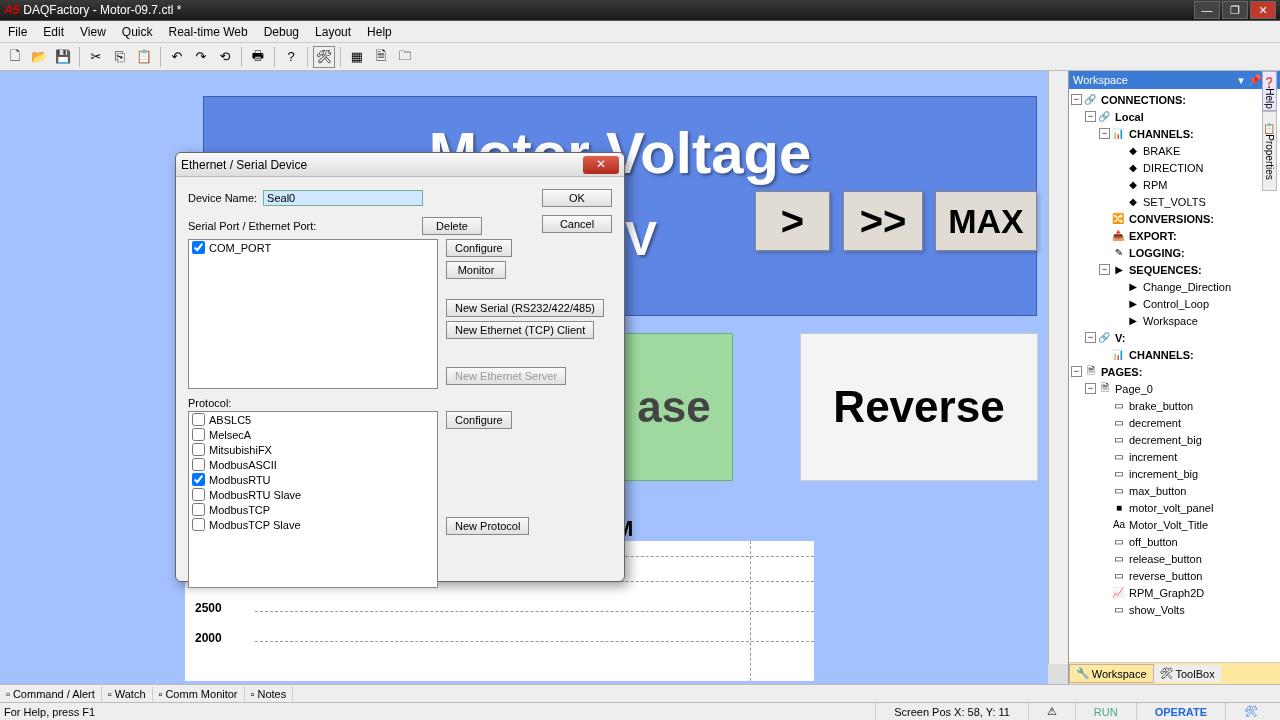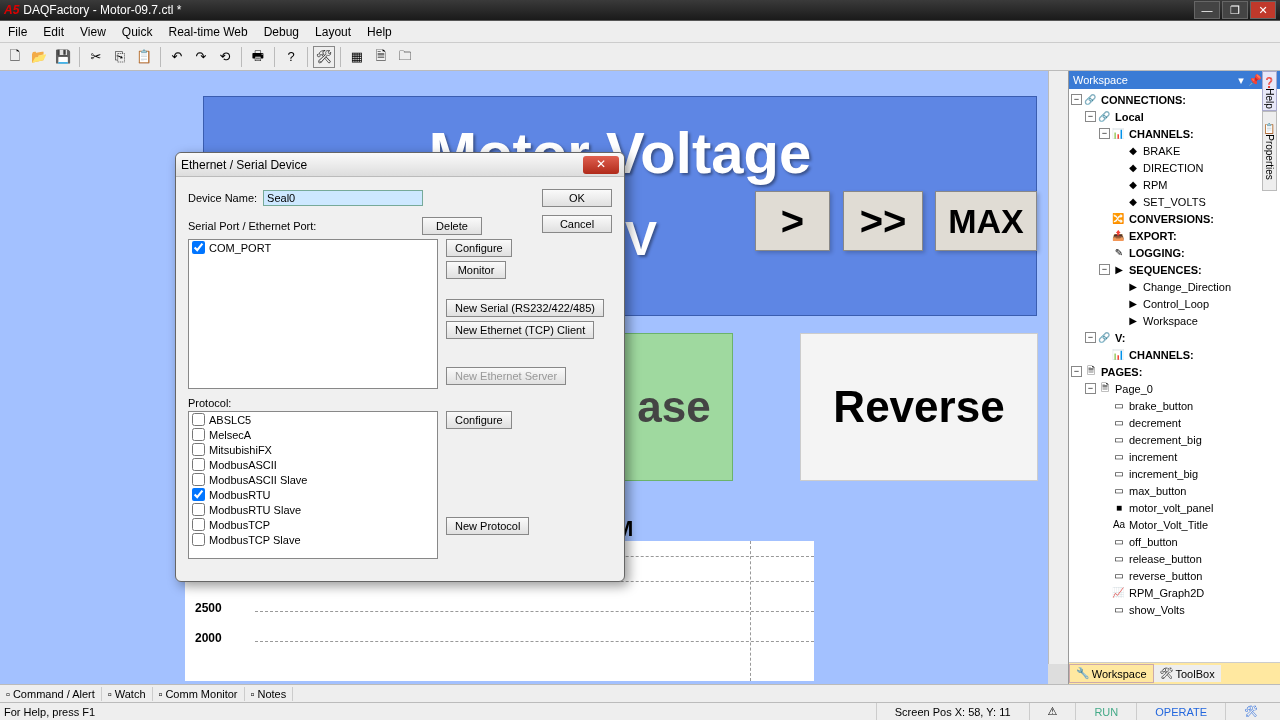--- a/index.html
+++ b/index.html
@@ -62,21 +62,21 @@
 .listbox .item { display: flex; align-items: center; padding: 1px 3px; font-size: 11px; }
 .listbox .item input { margin-right: 4px; }
 
 .bottomtabs { position: absolute; left: 0; right: 0; bottom: 18px; height: 18px; background: #eee; border-top: 1px solid #bbb; display: flex; align-items: center; font-size: 11px; }
 .bottomtabs .bt { padding: 1px 6px; display: flex; align-items: center; gap: 3px; cursor: pointer; border-right: 1px solid #ccc; }
 
 .statusbar { position: absolute; left: 0; right: 0; bottom: 0; height: 18px; background: #eee; border-top: 1px solid #bbb; display: flex; align-items: center; font-size: 11px; padding: 0 4px; }
 .statusbar .sp { flex: 1; }
 .statusbar .seg { padding: 0 18px; border-left: 1px solid #ccc; height: 100%; display: flex; align-items: center; }
 .statusbar .run { color: #4a8; }
-.statusbar .op { color: #26d; font-weight: normal; }
+.statusbar .op { color: #26d; font-weight: bold; }
 </style>
 </head>
 <body>
 
 <div class="titlebar">
   <span class="logo">A5</span>
   <span class="title">DAQFactory - Motor-09.7.ctl *</span>
   <span class="winbtn">—</span>
   <span class="winbtn">❐</span>
   <span class="winbtn close">✕</span>
@@ -350,26 +350,25 @@
         <button class="btn">New Serial (RS232/422/485)</button>
         <button class="btn">New Ethernet (TCP) Client</button>
         <div style="height:20px"></div>
         <button class="btn" disabled="">New Ethernet Server</button>
       </div>
     </div>
     <div style="margin-top:8px">
       <label>Protocol:</label>
     </div>
     <div style="display:flex;gap:8px;margin-top:2px">
-      <div class="listbox" style="width:250px;height:148px" id="protolist">
+      <div class="listbox" style="width:250px;height:177px" id="protolist">
           <div class="item"><input type="checkbox" style="">ABSLC5</div>
           <div class="item"><input type="checkbox" style="">MelsecA</div>
           <div class="item"><input type="checkbox" style="">MitsubishiFX</div>
           <div class="item"><input type="checkbox" style="">ModbusASCII</div>
-          <div class="item"><input type="checkbox" style="">ModbusASCII Slave</div>
           <div class="item"><input type="checkbox" checked="" style="">ModbusRTU</div>
           <div class="item"><input type="checkbox" style="">ModbusRTU Slave</div>
           <div class="item"><input type="checkbox" style="">ModbusTCP</div>
           <div class="item"><input type="checkbox" style="">ModbusTCP Slave</div>
         </div>
       <div style="display:flex;flex-direction:column;gap:4px;align-items:flex-start">
         <button class="btn">Configure</button>
         <div style="height:80px"></div>
         <button class="btn">New Protocol</button>
       </div>

